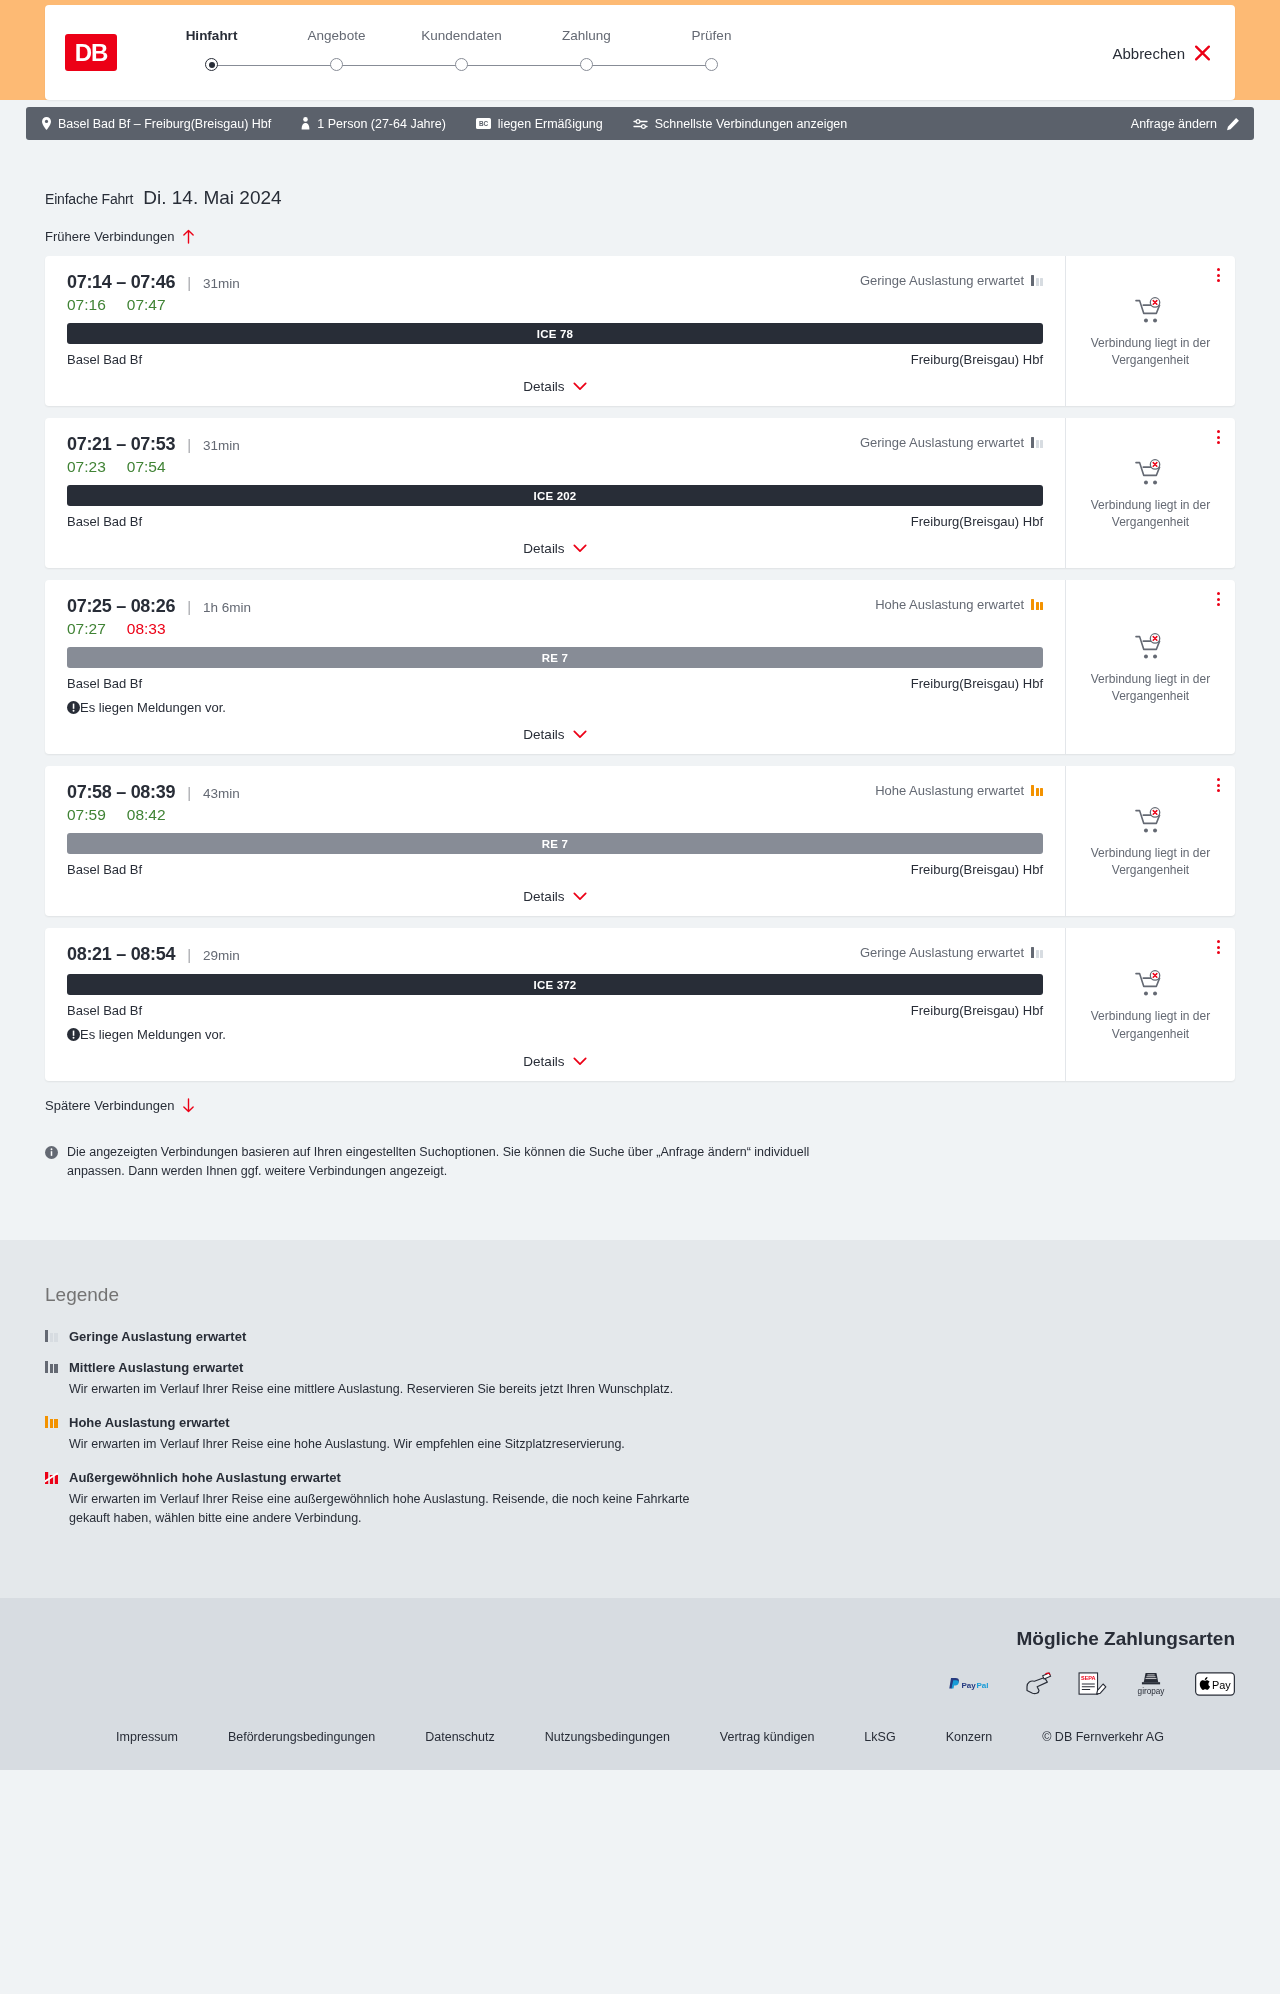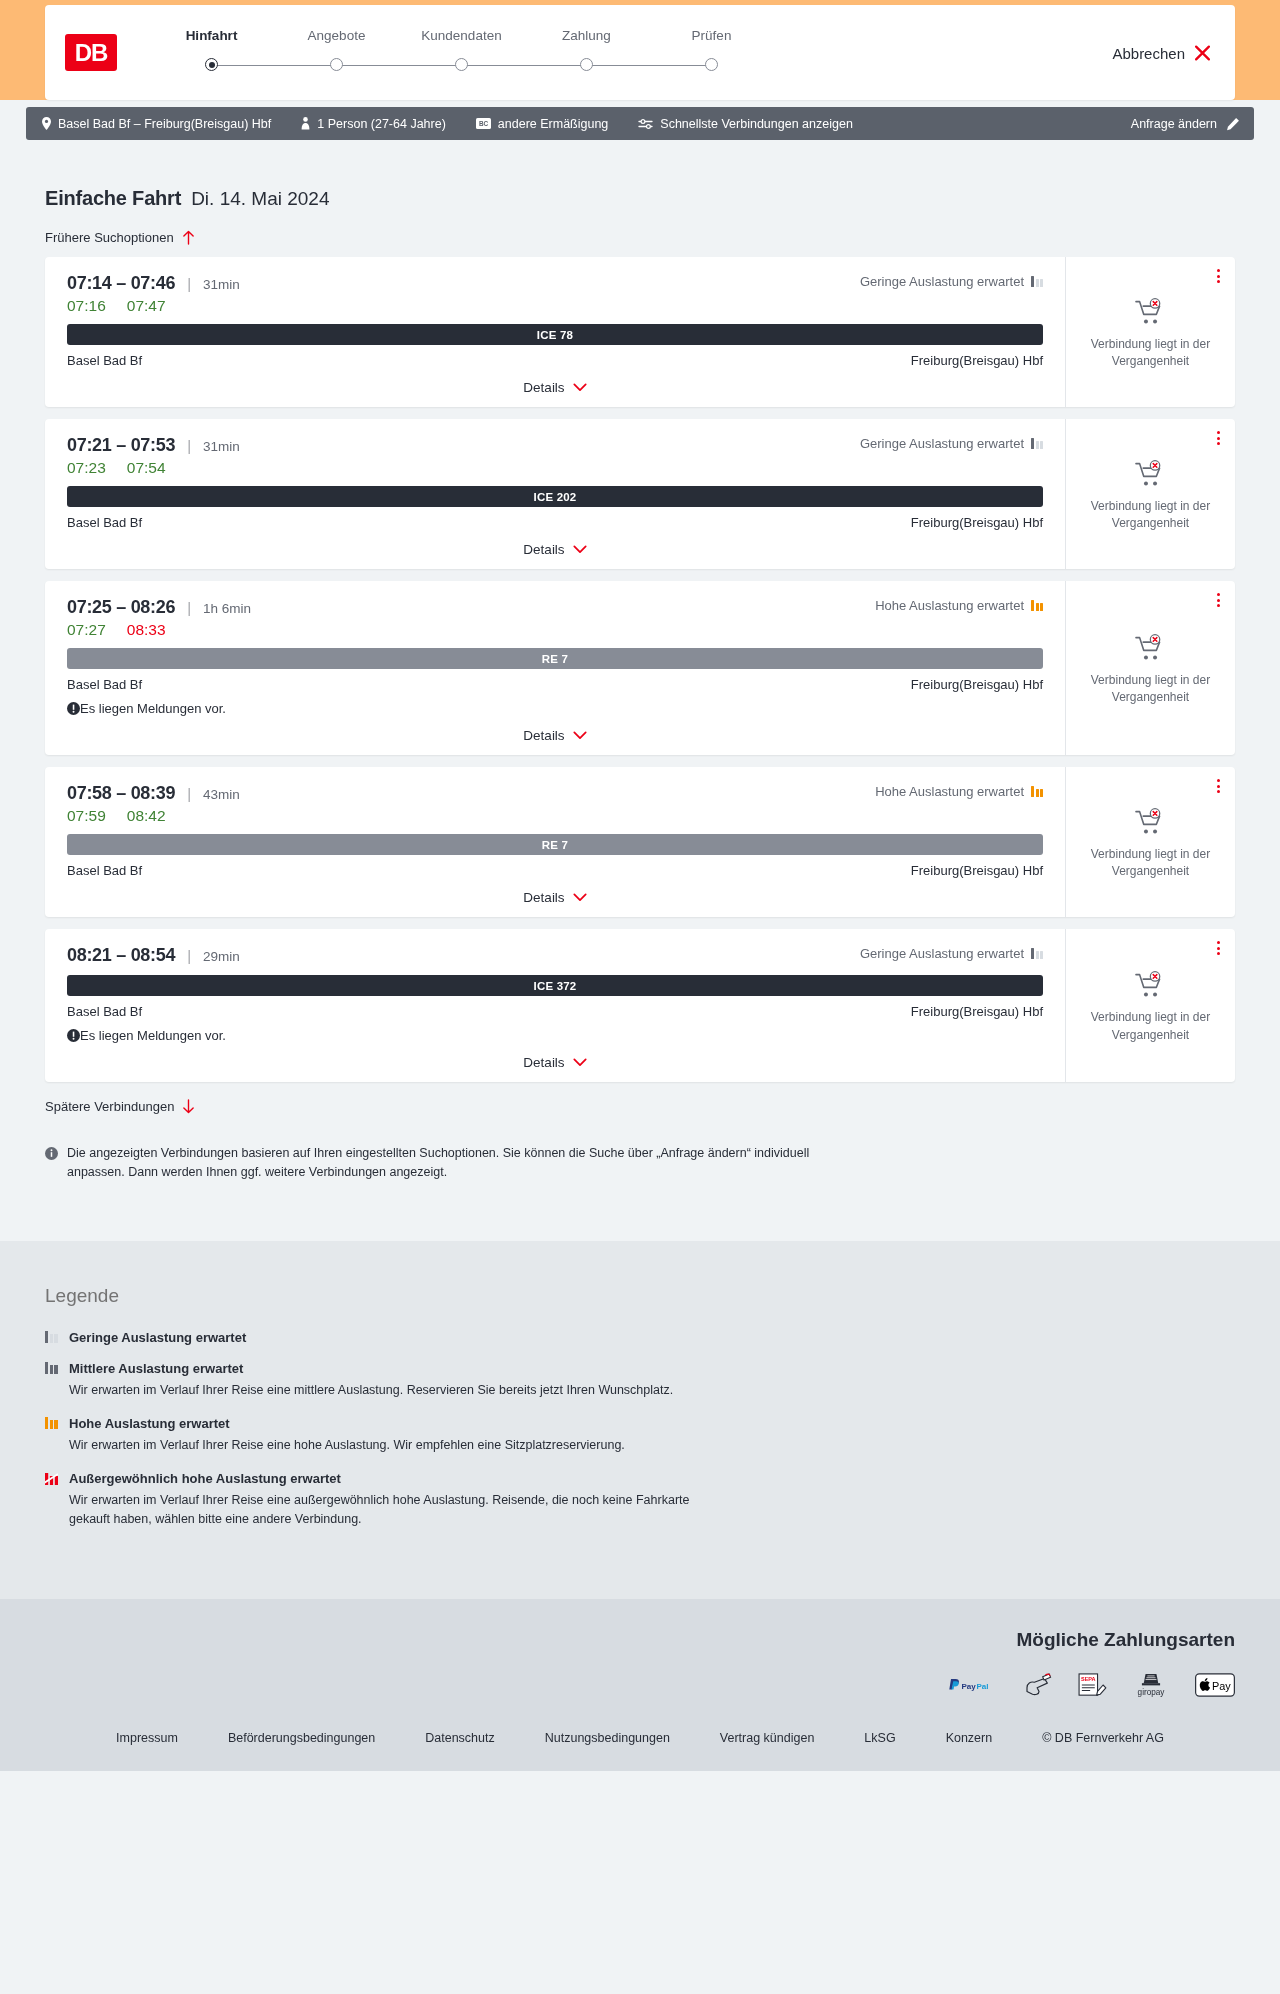--- a/index.html
+++ b/index.html
@@ -66,21 +66,21 @@
   .crit-item{display:flex;align-items:center;gap:7px;margin-right:30px;white-space:nowrap;}
   .crit-item svg{display:block;flex:none;}
   .crit-change{
     margin-left:auto;display:flex;align-items:center;gap:9px;
     cursor:pointer;white-space:nowrap;
   }
 
   
   .main{padding:0 45px;}
   .title-row{display:flex;align-items:baseline;gap:10px;margin-top:47px;}
-  .title-main{font-size:20px;font-weight:bold;letter-spacing:-.2px;}
+  .title-main{font-size:14px;font-weight:normal;letter-spacing:-.2px;}
   .title-date{font-size:19px;color:#282d37;}
   .earlier-link,.later-link{
     display:inline-flex;align-items:center;gap:8px;
     font-size:13px;color:#282d37;margin-top:20px;cursor:pointer;
   }
   .later-link{margin-top:17px;}
   .arrow-ico{width:13px;height:15px;display:block;}
 
   
   .conn{
@@ -236,21 +236,21 @@
           <circle cx="4.5" cy="2.4" r="2.3" fill="#fff"></circle>
           <path d="M0.6 12.5 C0.6 8 2.3 6 4.5 6 S8.4 8 8.4 12.5z" fill="#fff"></path>
         </svg>
         <span>1 Person (27-64 Jahre)</span>
       </div>
       <div class="crit-item">
         <svg width="15" height="11" viewBox="0 0 15 11">
           <rect x="0" y="0" width="15" height="11" rx="1.6" fill="#fff"></rect>
           <text x="7.5" y="8.2" font-size="6.4" font-family="Liberation Sans, sans-serif" font-weight="bold" fill="#5b616b" text-anchor="middle">BC</text>
         </svg>
-        <span>andere Ermäßigung</span>
+        <span>liegen Ermäßigung</span>
       </div>
       <div class="crit-item">
         <svg width="15" height="12" viewBox="0 0 15 12">
           <path d="M1 3.5h13M1 8.5h13" stroke="#fff" stroke-width="1.3" stroke-linecap="round"></path>
           <circle cx="5" cy="3.5" r="1.9" fill="#5b616b" stroke="#fff" stroke-width="1.2"></circle>
           <circle cx="10.4" cy="8.5" r="1.9" fill="#5b616b" stroke="#fff" stroke-width="1.2"></circle>
         </svg>
         <span>Schnellste Verbindungen anzeigen</span>
       </div>
       <div class="crit-change">
@@ -262,21 +262,21 @@
     </div>
   </div>
 
   <div class="main">
     <div class="title-row">
       <div class="title-main">Einfache Fahrt</div>
       <div class="title-date">Di. 14. Mai 2024</div>
     </div>
 
     <div class="earlier-link">
-      <span>Frühere Suchoptionen</span>
+      <span>Frühere Verbindungen</span>
       <svg class="arrow-ico" viewBox="0 0 14 16">
         <path d="M7 15 V2 M2 6.5 L7 1.5 L12 6.5" stroke="#ec0016" stroke-width="1.5" fill="none" stroke-linecap="round" stroke-linejoin="round"></path>
       </svg>
     </div>
 
     <div id="connections">
         <div class="conn">
           <div class="conn-left">
             <div class="occupancy">
               <span>Geringe Auslastung erwartet</span>

